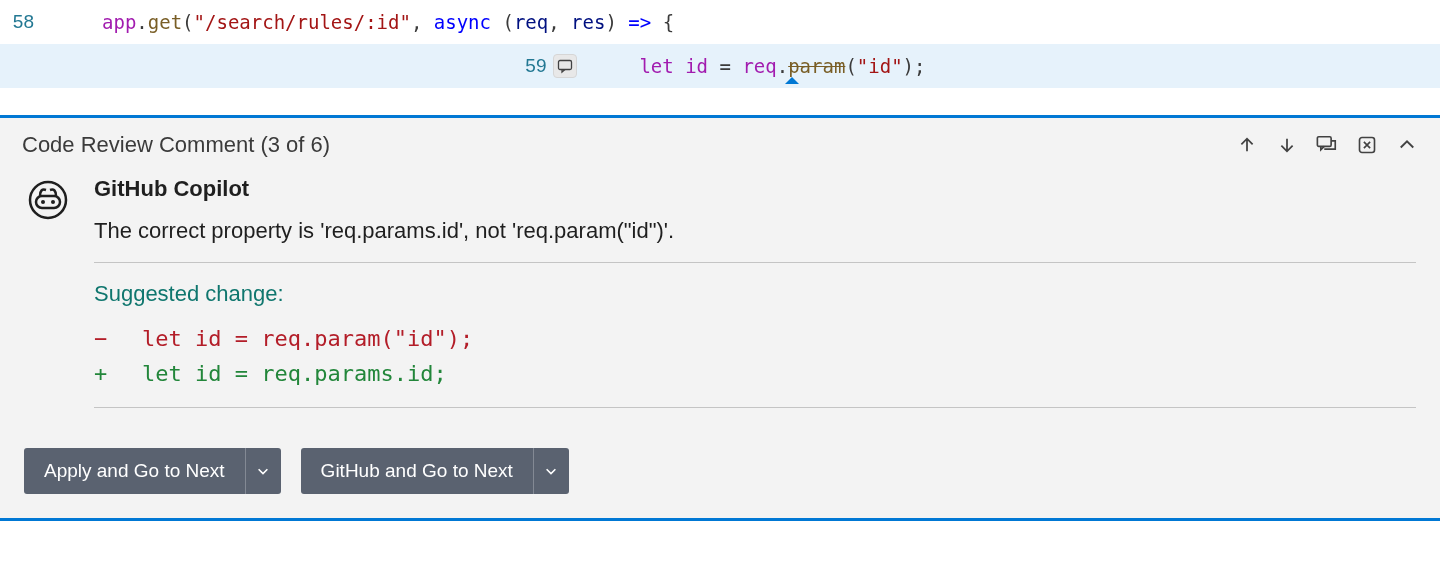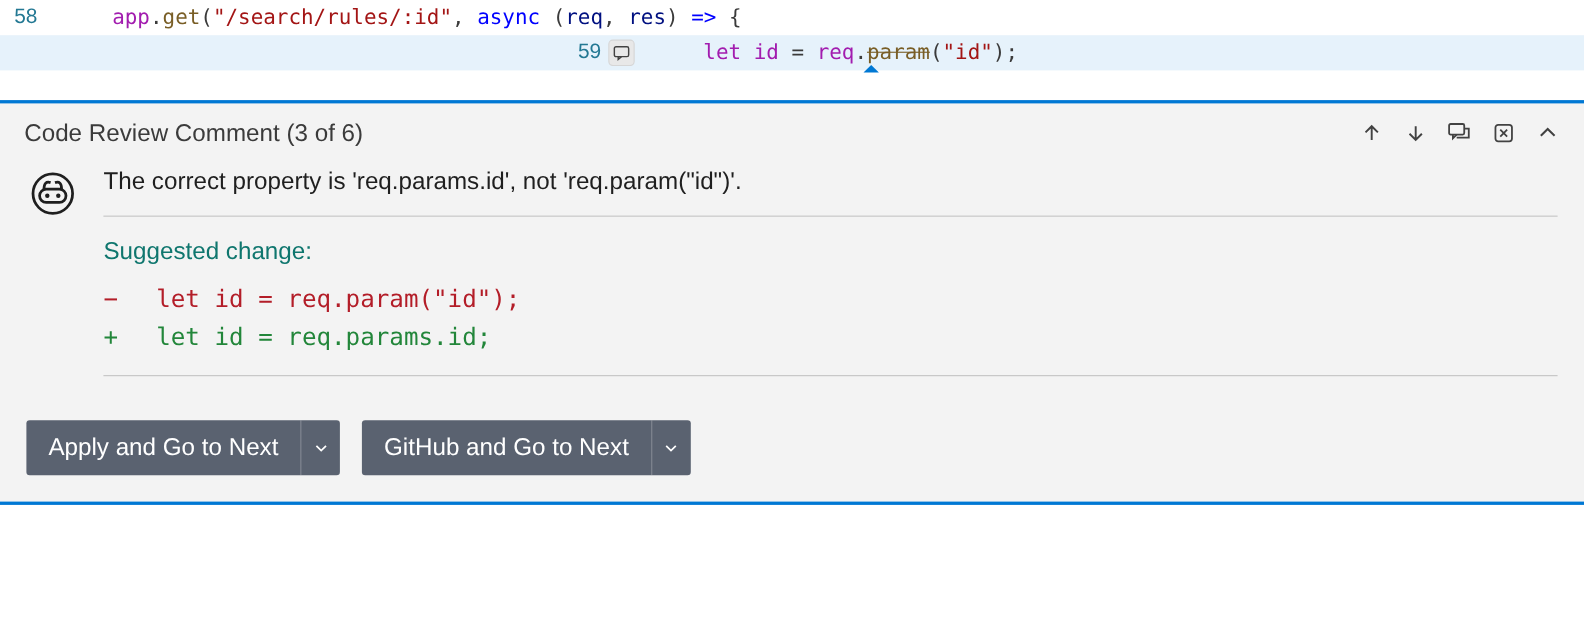--- a/index.html
+++ b/index.html
@@ -10,21 +10,21 @@
       height: 564px;
       overflow: hidden;
     }
     .mono { font-family: "SF Mono", Menlo, Monaco, Consolas, monospace; }
     
     
     .code-area { background: #ffffff; }
     .code-line {
       display: flex;
       align-items: center;
-      height: 32px;
+      height: 44px;
       font-size: 19px;
     }
     .gutter {
       width: 72px;
       text-align: right;
       padding-right: 8px;
       color: #237893;
       display: flex;
       align-items: center;
       justify-content: flex-end;
@@ -145,21 +145,21 @@
     }
     .split-btn {
       display: flex;
       background: #5a6270;
       border-radius: 3px;
       overflow: hidden;
     }
     .split-btn-main {
       padding: 12px 20px;
       color: #ffffff;
-      font-size: 22px;
+      font-size: 19px;
       cursor: pointer;
       border: none;
       background: transparent;
     }
     .split-btn-drop {
       width: 36px;
       display: flex;
       align-items: center;
       justify-content: center;
       border-left: 1px solid rgba(255,255,255,0.25);
@@ -231,20 +231,21 @@
     <div class="avatar">
       <svg width="40" height="40" viewBox="0 0 40 40">
         <circle cx="20" cy="20" r="18" fill="none" stroke="#1f1f1f" stroke-width="2.5"></circle>
         <rect x="8" y="16" width="24" height="12" rx="6" fill="none" stroke="#1f1f1f" stroke-width="2.5"></rect>
         <circle cx="15" cy="22" r="2" fill="#1f1f1f"></circle>
         <circle cx="25" cy="22" r="2" fill="#1f1f1f"></circle>
         <path d="M12 16 Q12 8 18 10 M28 16 Q28 8 22 10" fill="none" stroke="#1f1f1f" stroke-width="2.5"></path>
       </svg>
     </div>
     <div class="comment-content">
+      <div class="author">GitHub Copilot</div>
       <div class="comment-text">The correct property is 'req.params.id', not 'req.param("id")'.</div>
       <hr class="divider">
       <div class="suggested-label">Suggested change:</div>
       <div class="diff-block mono">
         <div class="diff-line diff-del"><span class="diff-marker">−</span><span>let id = req.param("id");</span></div>
         <div class="diff-line diff-add"><span class="diff-marker">+</span><span>let id = req.params.id;</span></div>
       </div>
       <hr class="divider">
     </div>
   </div>

